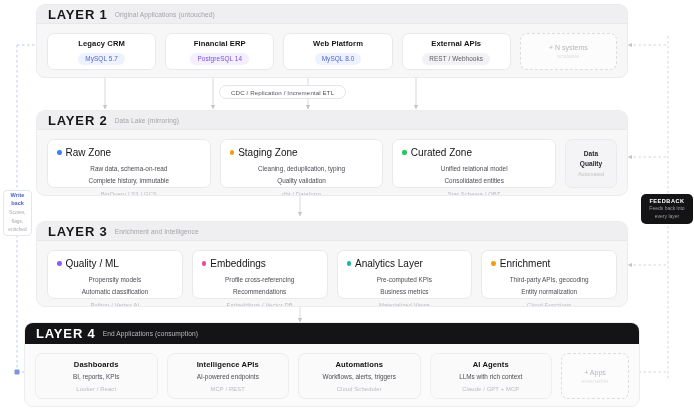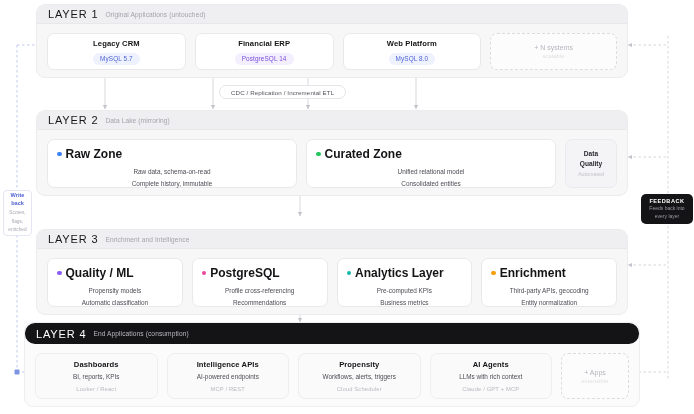--- a/index.html
+++ b/index.html
@@ -22,28 +22,28 @@
   .layer-head {
     height: 19px;
     background: #efeff1;
     display: flex;
     align-items: center;
     padding: 0 11px;
     gap: 7px;
     border-bottom: 1px solid #e8e8ea;
   }
   .layer-head .lnum {
-    font-size: 11px; font-weight: normal; letter-spacing: 0.85px; color: #17171a;
+    font-size: 13px; font-weight: bold; letter-spacing: 0.85px; color: #17171a;
   }
   .layer-head .lsub {
     font-size: 6.6px; color: #a3a3ab; letter-spacing: .1px;
   }
   .layer.dark { background: #fbfbfc; border-color: #eceef0; }
   .layer.dark .layer-head {
-    background: #141416; border-bottom: none; height: 21px; border-radius: 10px;
+    background: #141416; border-bottom: none; height: 21px;
   }
   .layer.dark .layer-head .lnum { color: #ffffff; }
   .layer.dark .layer-head .lsub { color: #b8b8bf; }
 
   .layer-body {
     display: flex;
     gap: 9px;
     padding: 9px 10px;
     align-items: stretch;
   }
@@ -73,21 +73,21 @@
   .pill.blue   { background: #eef2ff; color: #4f63d2; }
   .pill.purple { background: #f3efff; color: #7c4ddb; }
   .pill.gray   { background: #f2f2f4; color: #5b5b63; }
 
   .card .cline { font-size: 6.4px; color: #4c4c55; text-align: center; line-height: 1.45; }
   .card .ctech { font-size: 5.8px; color: #b9b9c1; text-align: center; margin-top: 2px; letter-spacing: .15px; }
 
   
   .zonehead { display: flex; align-items: center; gap: 4px; align-self: flex-start; margin-bottom: 3px; }
   .dot { width: 4.5px; height: 4.5px; border-radius: 50%; flex: none; }
-  .zonehead .ztitle { font-size: 12px; font-weight: bold; color: #141417; }
+  .zonehead .ztitle { font-size: 10px; font-weight: normal; color: #141417; }
   .zcard { align-items: stretch; justify-content: flex-start; padding: 7px 9px; }
   .zcard .cline, .zcard .ctech { width: 100%; }
 
   
   .ghost {
     background: #fcfcfd;
     border: 1px dashed #dcdce1;
     border-radius: 7px;
     flex: 1;
     display: flex; flex-direction: column; align-items: center; justify-content: center; gap: 2px;
@@ -184,20 +184,24 @@
         <div class="pill blue">MySQL 5.7</div>
       </div>
       <div class="card">
         <div class="ctitle">Financial ERP</div>
         <div class="pill purple">PostgreSQL 14</div>
       </div>
       <div class="card">
         <div class="ctitle">Web Platform</div>
         <div class="pill blue">MySQL 8.0</div>
       </div>
+      <div class="card">
+        <div class="ctitle">External APIs</div>
+        <div class="pill gray">REST / Webhooks</div>
+      </div>
       <div class="ghost">
         <div class="gtitle">+ N systems</div>
         <div class="gsub">scalable</div>
       </div>
     </div>
   </div>
 
   <div class="cdc" style="left:219px; top:85px;">
     <span>CDC / Replication / Incremental ETL</span>
   </div>
@@ -212,54 +216,63 @@
         <div class="zonehead">
           <span class="dot" style="background:#3b82f6;"></span>
           <span class="ztitle">Raw Zone</span>
         </div>
         <div class="cline">Raw data, schema-on-read</div>
         <div class="cline">Complete history, immutable</div>
         <div class="ctech">BigQuery / S3 / GCS</div>
       </div>
       <div class="card zcard">
         <div class="zonehead">
+          <span class="dot" style="background:#f59e0b;"></span>
+          <span class="ztitle">Staging Zone</span>
+        </div>
+        <div class="cline">Cleaning, deduplication, typing</div>
+        <div class="cline">Quality validation</div>
+        <div class="ctech">dbt / Dataform</div>
+      </div>
+      <div class="card zcard">
+        <div class="zonehead">
           <span class="dot" style="background:#22c55e;"></span>
           <span class="ztitle">Curated Zone</span>
         </div>
         <div class="cline">Unified relational model</div>
         <div class="cline">Consolidated entities</div>
         <div class="ctech">Star Schema / OBT</div>
       </div>
       <div class="dq">
         <div class="dqt">Data</div>
         <div class="dqt">Quality</div>
         <div class="dqs">Automated</div>
       </div>
     </div>
   </div>
 
-  <div class="layer" style="left:36px; top:229px; width:592px; height:86px;">
+  <div class="layer" style="left:36px; top:221px; width:592px; height:86px;">
     <div class="layer-head">
       <span class="lnum">LAYER 3</span>
       <span class="lsub">Enrichment and Intelligence</span>
     </div>
     <div class="layer-body" style="height:67px;">
       <div class="card zcard">
         <div class="zonehead">
           <span class="dot" style="background:#8b5cf6;"></span>
           <span class="ztitle">Quality / ML</span>
         </div>
         <div class="cline">Propensity models</div>
         <div class="cline">Automatic classification</div>
         <div class="ctech">Python / Vertex AI</div>
       </div>
       <div class="card zcard">
         <div class="zonehead">
           <span class="dot" style="background:#ec4899;"></span>
-          <span class="ztitle">PostgreSQL</span>
+          <span class="ztitle">Embeddings</span>
         </div>
         <div class="cline">Profile cross-referencing</div>
         <div class="cline">Recommendations</div>
         <div class="ctech">Embeddings / Vector DB</div>
       </div>
       <div class="card zcard">
         <div class="zonehead">
           <span class="dot" style="background:#14b8a6;"></span>
           <span class="ztitle">Analytics Layer</span>
         </div>
@@ -289,21 +302,21 @@
         <div class="ctitle">Dashboards</div>
         <div class="cline">BI, reports, KPIs</div>
         <div class="ctech">Looker / React</div>
       </div>
       <div class="card l4">
         <div class="ctitle">Intelligence APIs</div>
         <div class="cline">AI-powered endpoints</div>
         <div class="ctech">MCP / REST</div>
       </div>
       <div class="card l4">
-        <div class="ctitle">Propensity</div>
+        <div class="ctitle">Automations</div>
         <div class="cline">Workflows, alerts, triggers</div>
         <div class="ctech">Cloud Scheduler</div>
       </div>
       <div class="card l4">
         <div class="ctitle">AI Agents</div>
         <div class="cline">LLMs with rich context</div>
         <div class="ctech">Claude / GPT + MCP</div>
       </div>
       <div class="ghost" style="max-width:68px;">
         <div class="gtitle">+ Apps</div>

